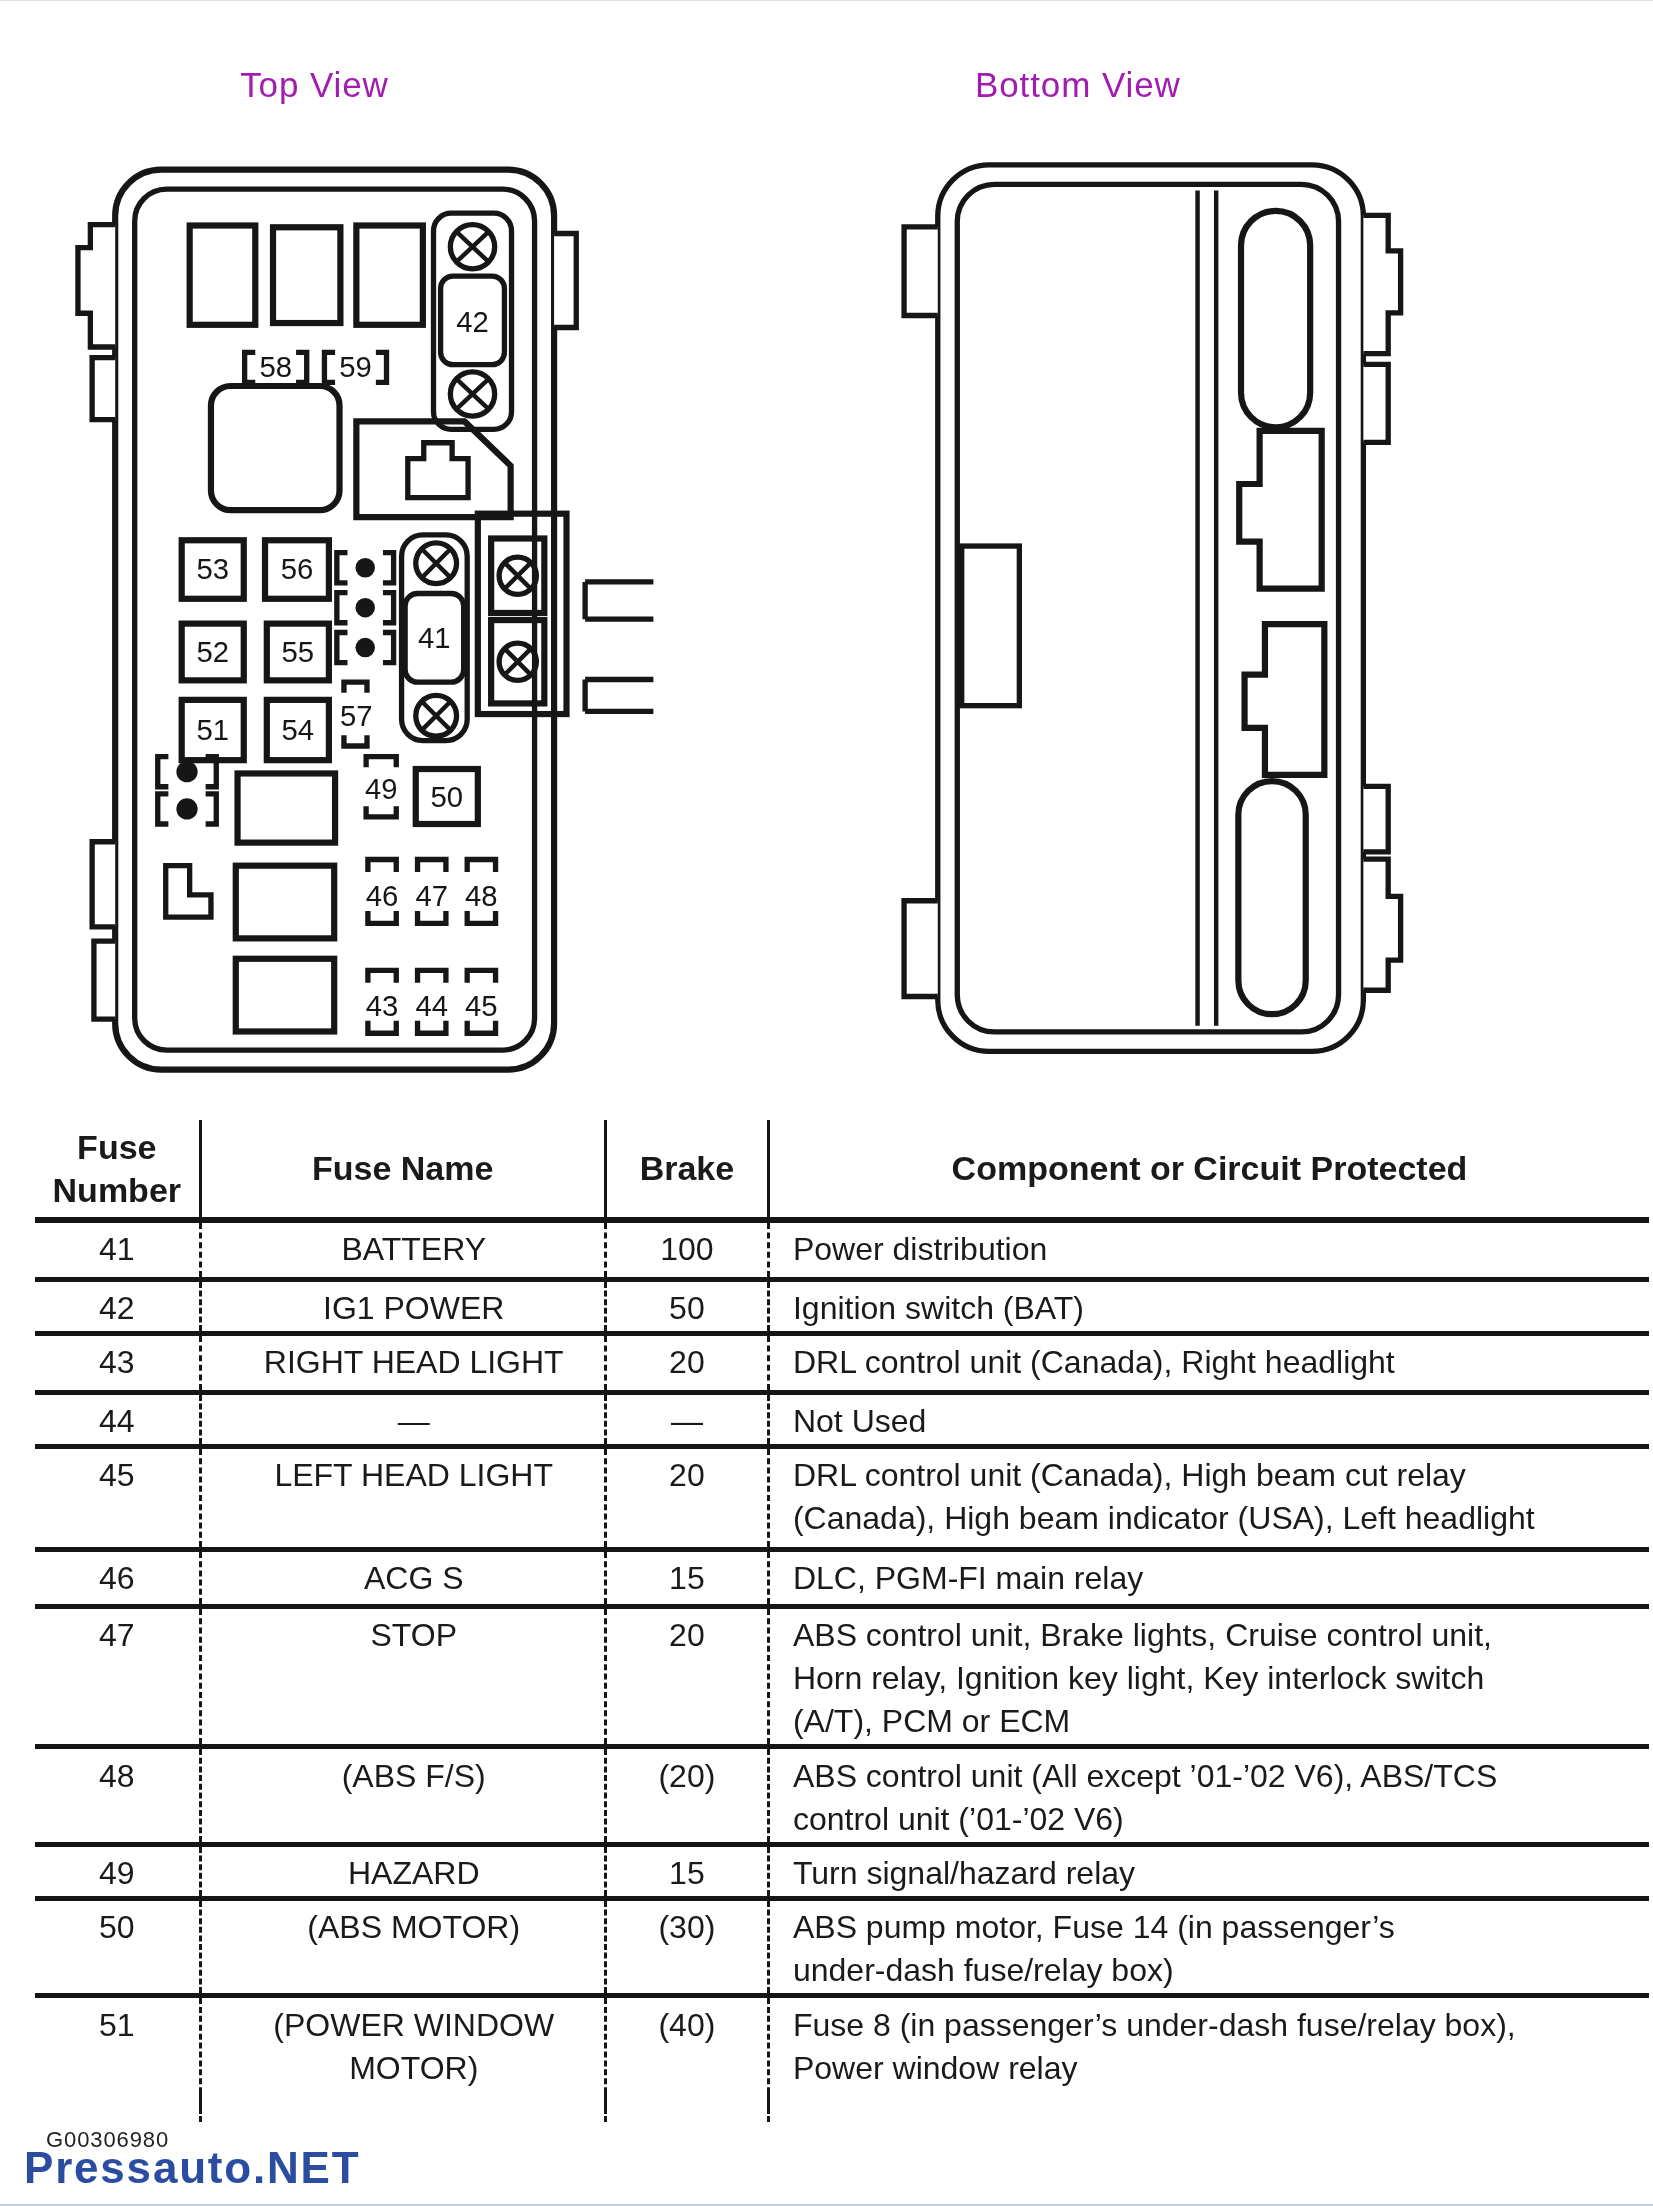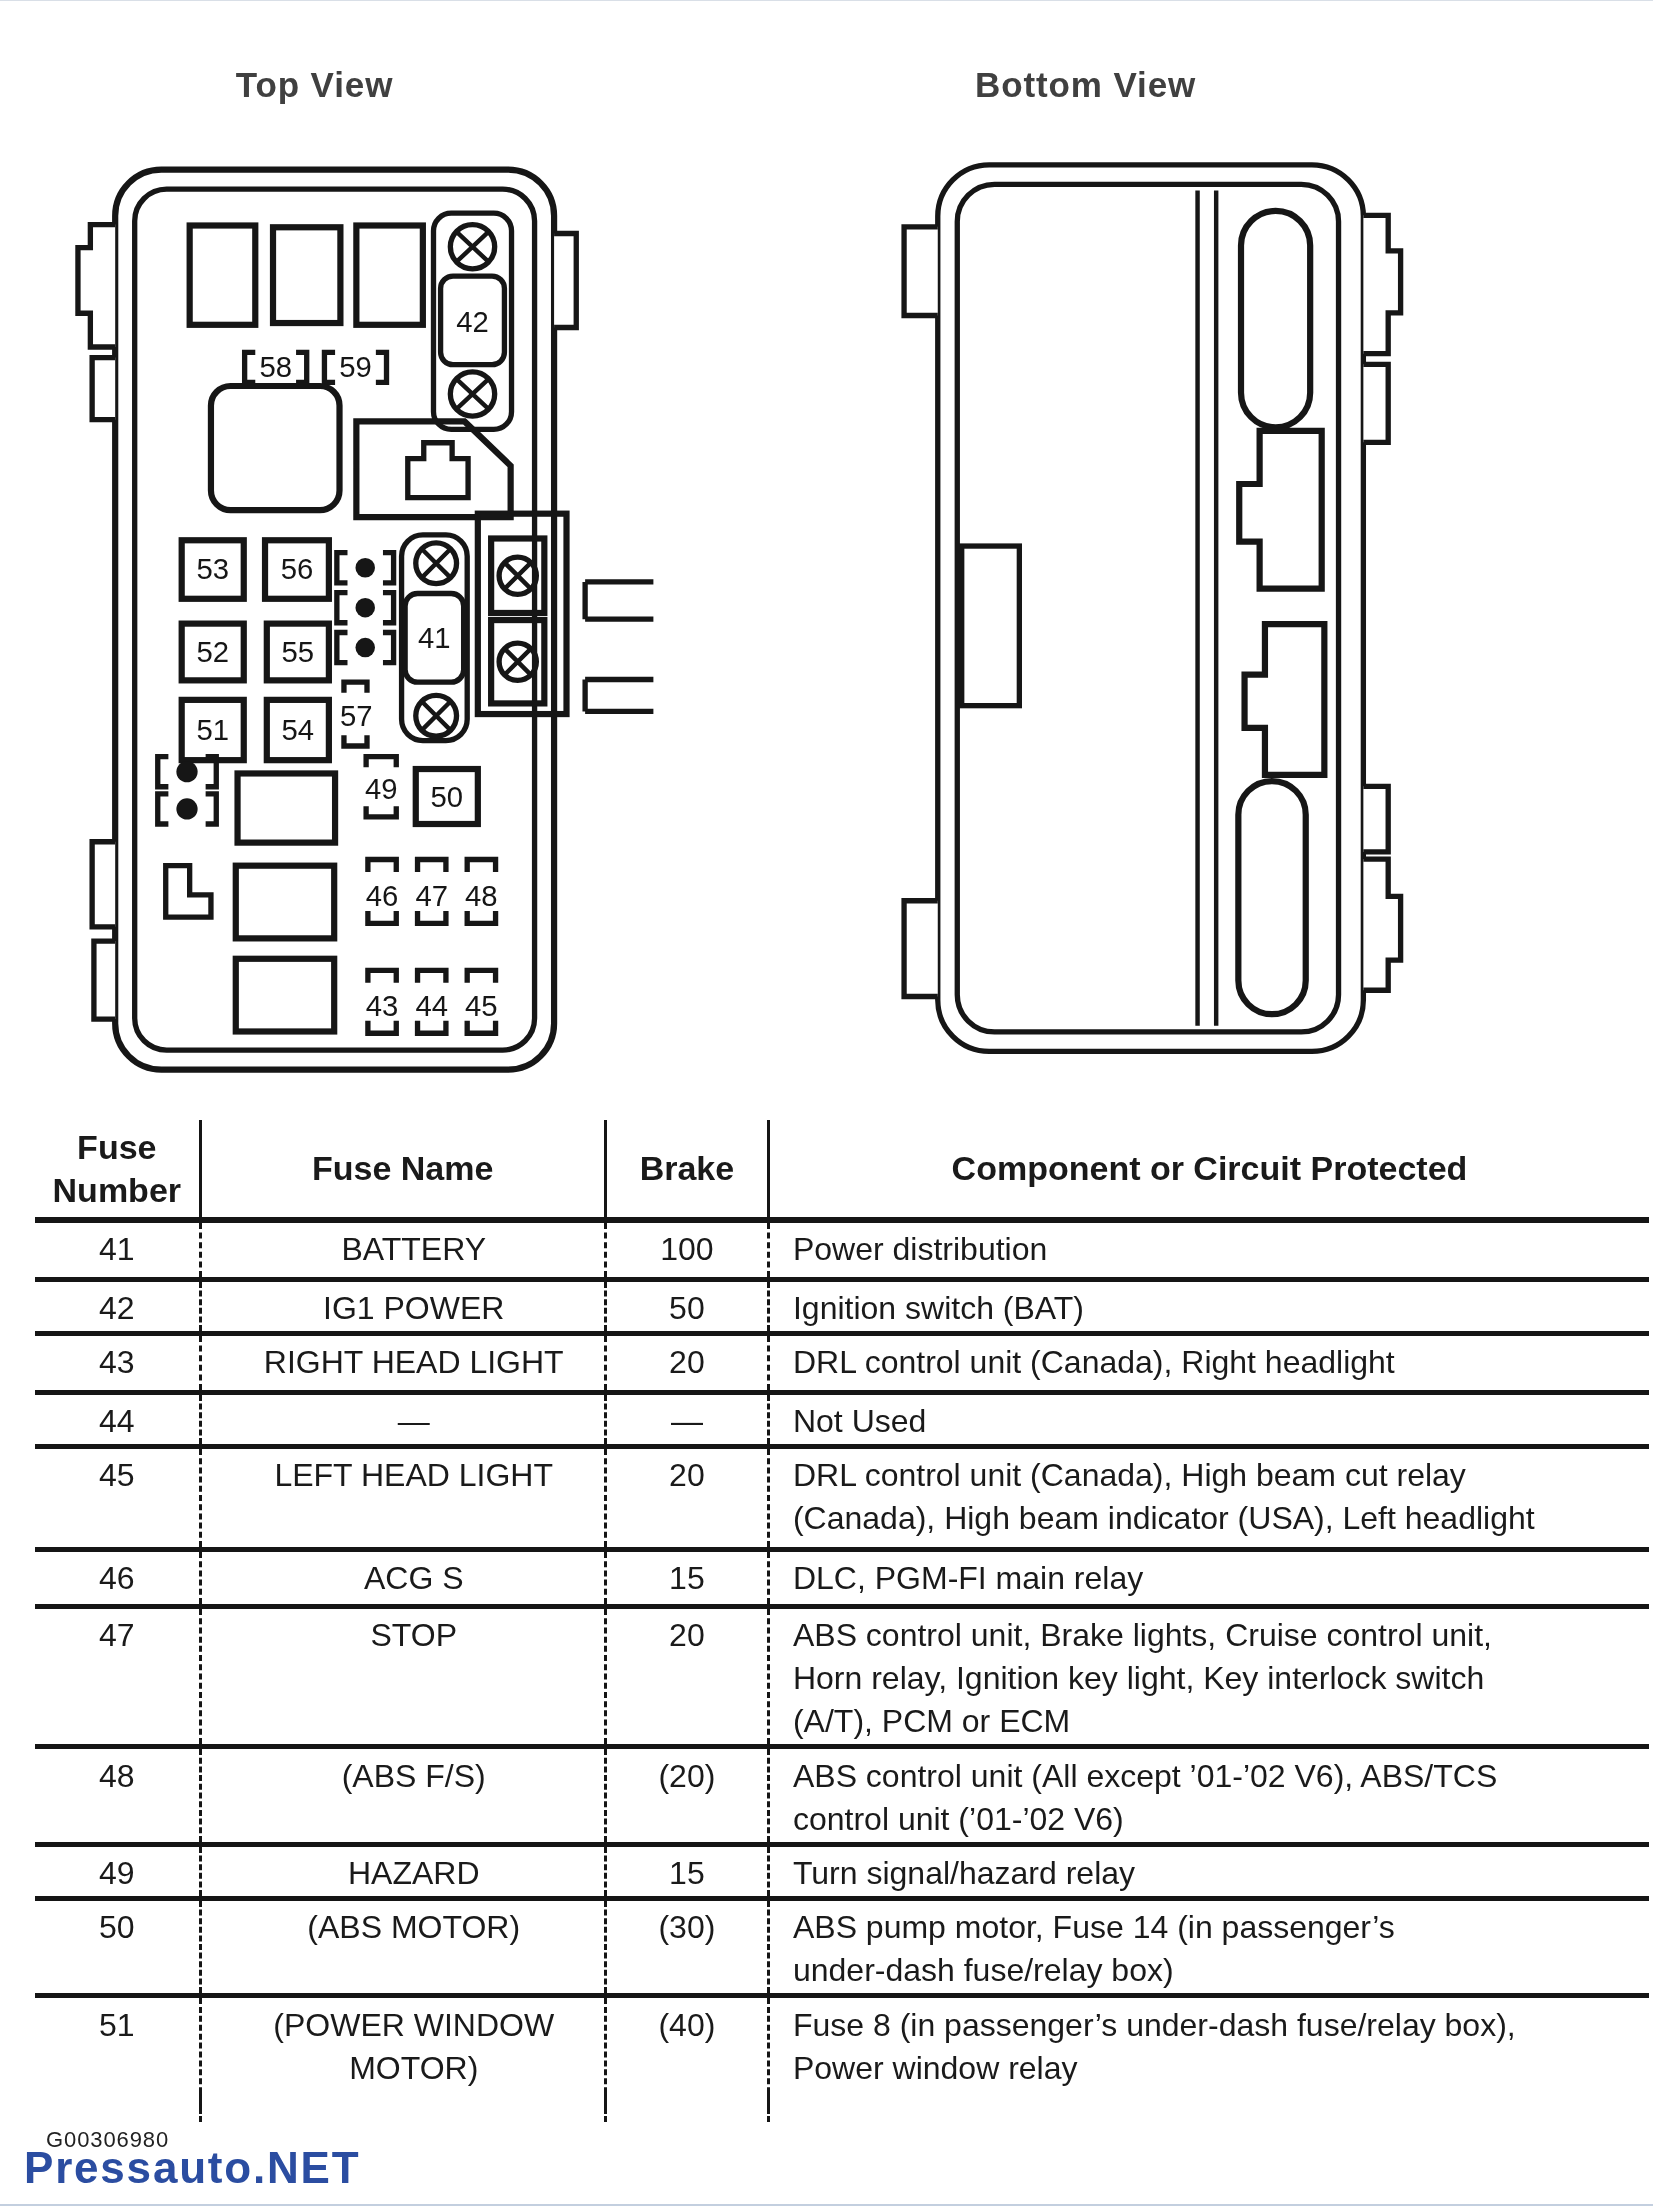--- a/index.html
+++ b/index.html
@@ -2,22 +2,22 @@
 <html style="font-size:14px"><head>
 <meta charset="utf-8">
 <style>
   html,body{margin:0;padding:0;background:#e8e8e8;}
   .page{
     position:relative;width:1654px;height:2207px;background:#ffffff;
     font-family:"Liberation Sans", sans-serif;color:#1a1a1a;overflow:hidden;
     border-top:1.8px solid #d9dfe7;border-bottom:3.5px solid #c3cfdf;box-sizing:border-box;
   }
   .view-title{
-    position:absolute;font-weight:bold;font-size:35px;letter-spacing:0.9px;
-    white-space:nowrap;color:#404040;
+    position:absolute;font-weight:normal;font-size:35px;letter-spacing:0.9px;
+    white-space:nowrap;color:#a21caf;
   }
   .title-top{left:217px;top:64px;width:195px;text-align:center;}
   .title-bottom{left:975px;top:64px;width:266px;text-align:left;}
   svg{position:absolute;}
   svg text{font-family:"Liberation Sans", sans-serif;font-size:33px;fill:#161616;}
   .svg-top{left:69px;top:158px;width:596px;height:931px;}
   .svg-bottom{left:889px;top:153px;width:532px;height:918px;}
 
   .fuse-table{position:absolute;left:35px;top:1119px;width:1614px;}
   table{border-collapse:collapse;table-layout:fixed;width:1614px;}

